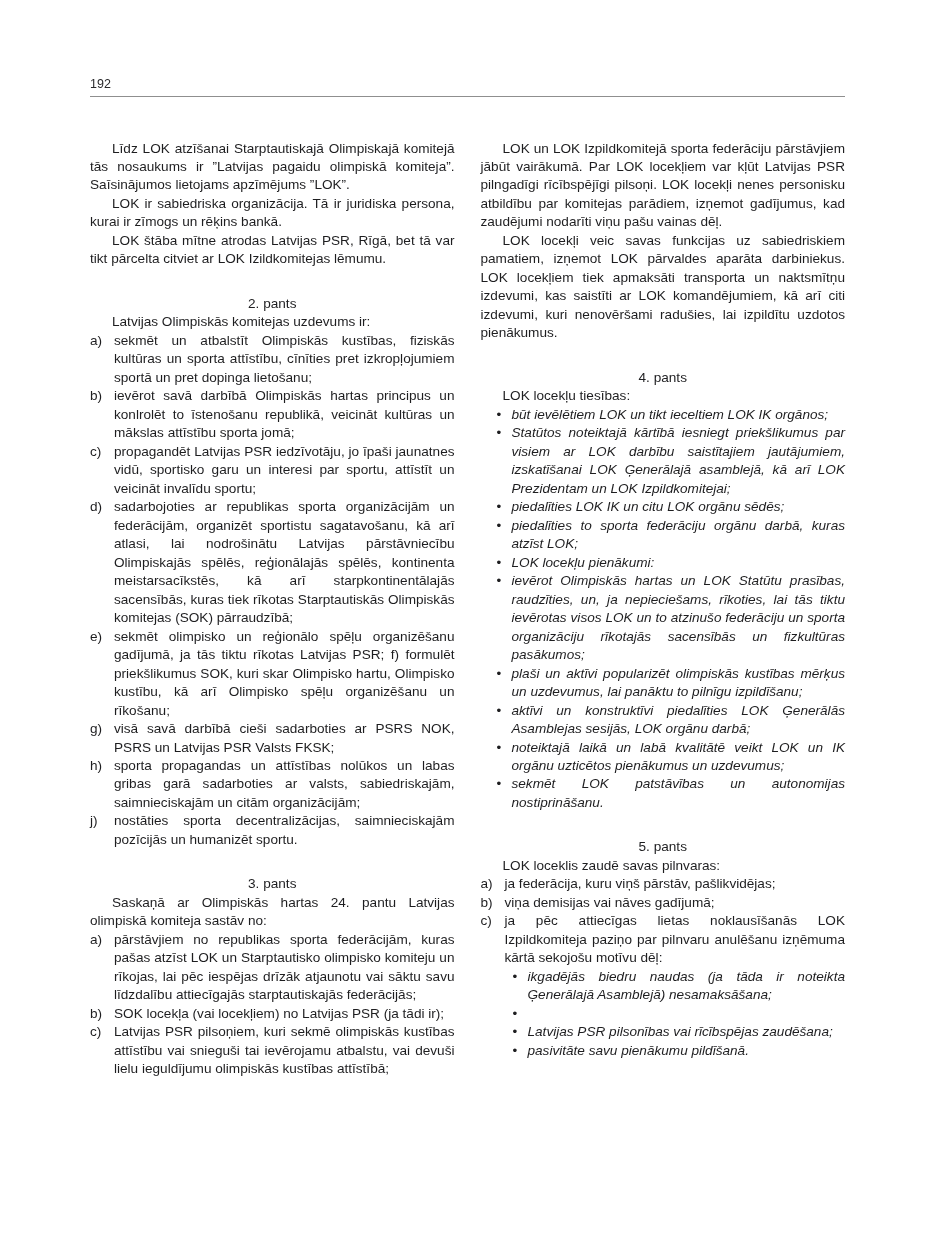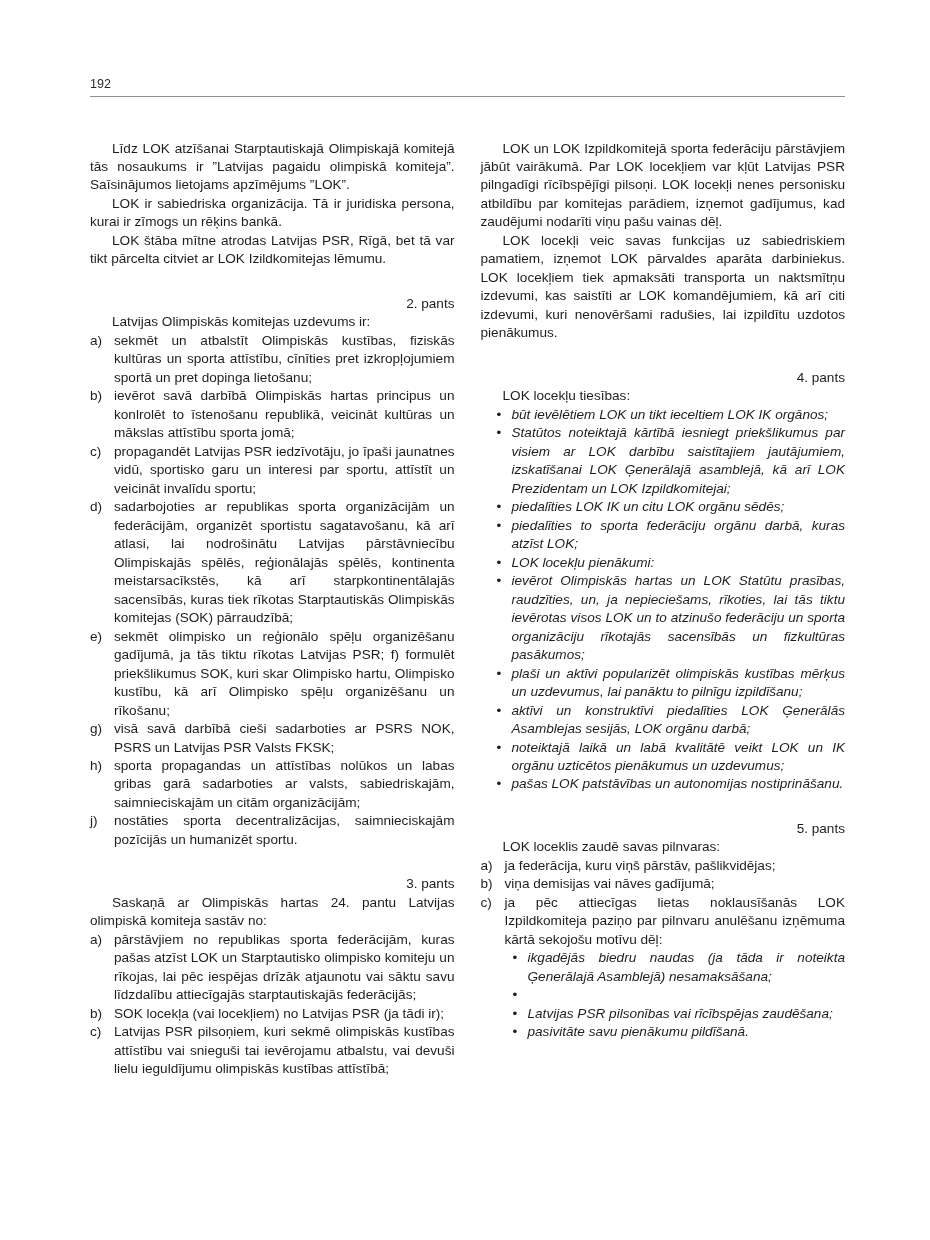--- a/index.html
+++ b/index.html
@@ -35,21 +35,21 @@
     margin-top: 43px;
   }
   .column {
     flex: 1 1 0;
     font-size: 13.6px;
     line-height: 1.36;
     text-align: justify;
   }
   .heading {
     margin-top: 26px;
-    text-align: right;
+    text-align: center;
   }
   .para.indent { text-indent: 22px; }
   .li { display: flex; }
   .li > .marker { flex: 0 0 24px; text-align: left; }
   .li > .txt { flex: 1 1 auto; text-align: justify; }
   .bullet { display: flex; padding-left: 16px; }
   .bullet > .marker { flex: 0 0 15px; text-align: left; }
   .bullet > .txt { flex: 1 1 auto; text-align: justify; font-style: italic; }
   .bullet.level2 { padding-left: 32px; }
 </style>
@@ -151,21 +151,21 @@
         <div class="bullet">
           <span class="marker">•</span>
           <span class="txt">aktīvi un konstruktīvi piedalīties LOK Ģenerālās Asamblejas sesijās, LOK orgānu darbā;</span>
         </div>
         <div class="bullet">
           <span class="marker">•</span>
           <span class="txt">noteiktajā laikā un labā kvalitātē veikt LOK un IK orgānu uzticētos pienākumus un uzdevumus;</span>
         </div>
         <div class="bullet">
           <span class="marker">•</span>
-          <span class="txt">pašas LOK patstāvības un autonomijas nostiprināšanu.</span>
+          <span class="txt">sekmēt LOK patstāvības un autonomijas nostiprināšanu.</span>
         </div>
         <div class="heading">5. pants</div>
         <p class="para indent">LOK loceklis zaudē savas pilnvaras:</p>
         <div class="li">
           <span class="marker">a)</span>
           <span class="txt">ja federācija, kuru viņš pārstāv, pašlikvidējas;</span>
         </div>
         <div class="li">
           <span class="marker">b)</span>
           <span class="txt">viņa demisijas vai nāves gadījumā;</span>

